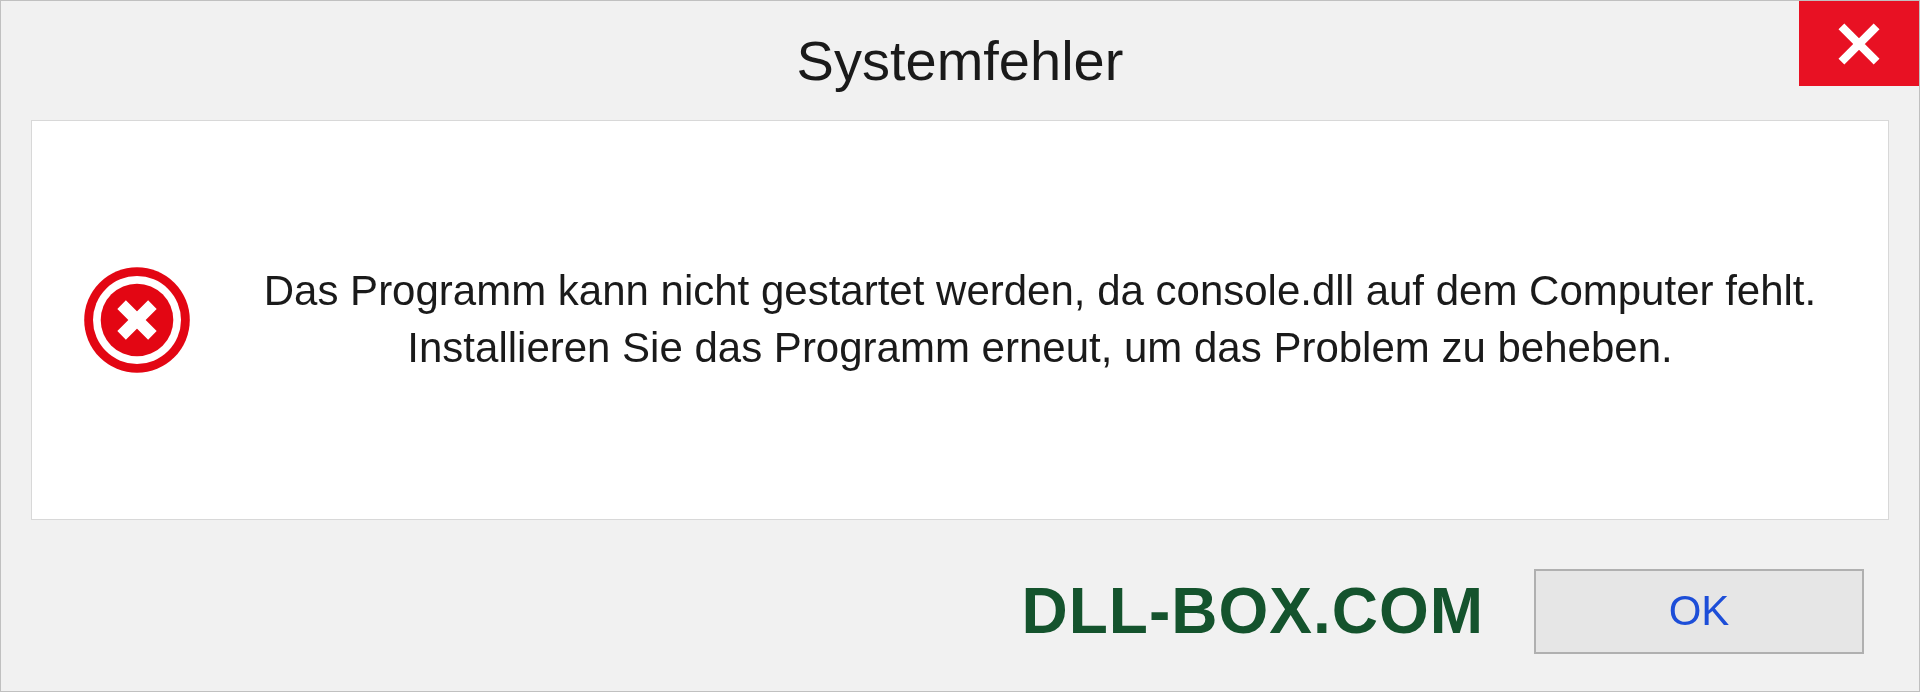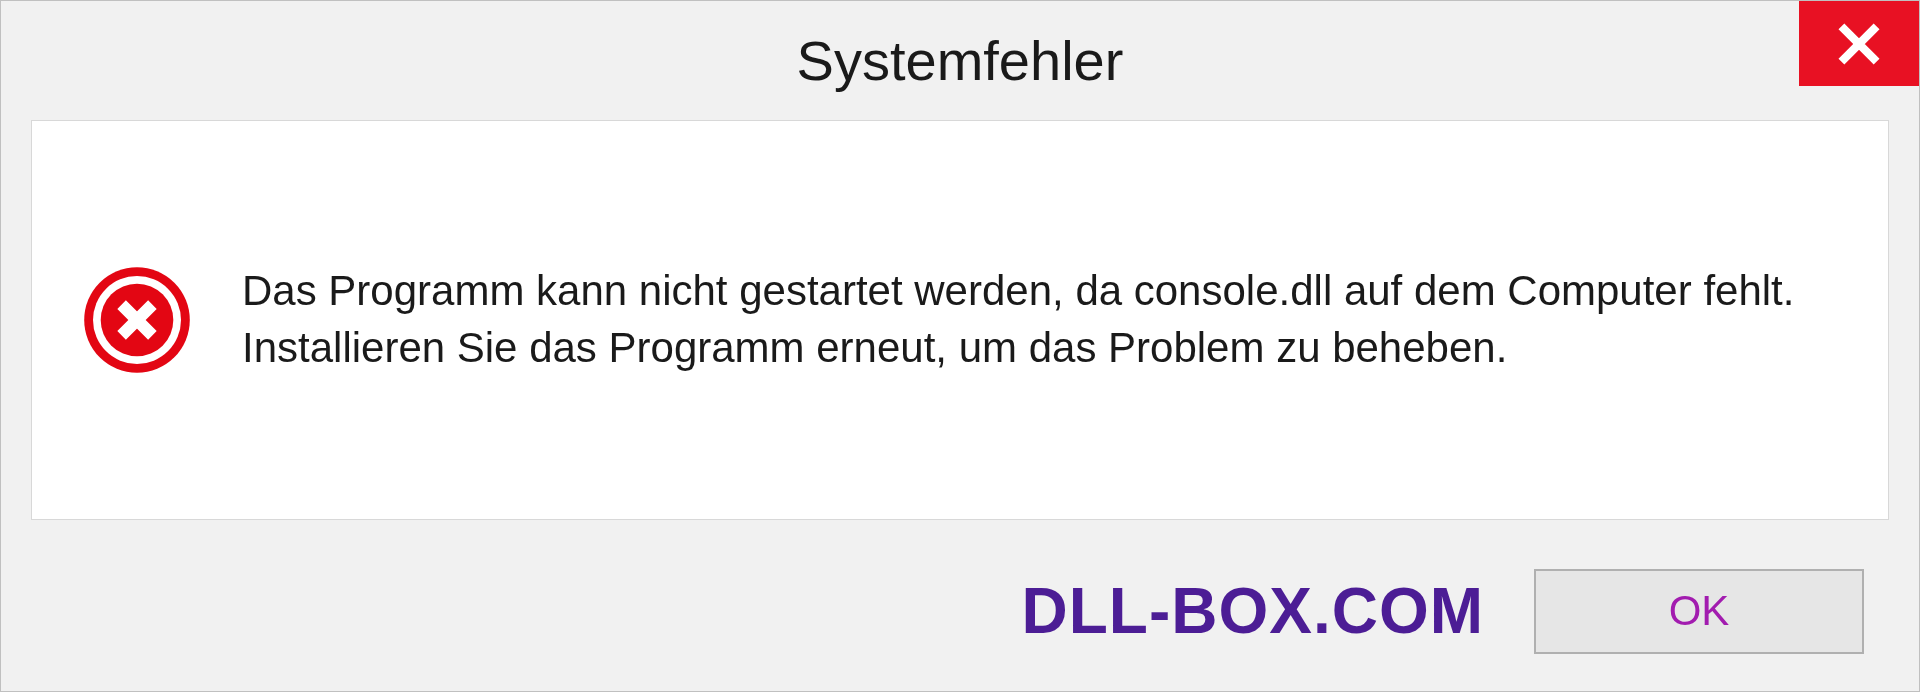--- a/index.html
+++ b/index.html
@@ -50,20 +50,21 @@
       height: 44px;
     }
     .content-area {
       margin: 0 30px;
       background: #ffffff;
       border: 1px solid #d8d8d8;
       height: 400px;
       display: flex;
       align-items: center;
       padding: 0 50px;
+      text-align: center;
     }
     .error-icon {
       flex-shrink: 0;
       width: 110px;
       height: 110px;
       margin-right: 50px;
     }
     .error-icon svg {
       width: 100%;
       height: 100%;
@@ -79,34 +80,34 @@
       bottom: 0;
       left: 0;
       right: 0;
       height: 160px;
       display: flex;
       align-items: center;
       justify-content: flex-end;
       padding: 0 55px;
     }
     .watermark {
-      color: #4c1d95;
+      color: #14532d;
       font-size: 64px;
       font-weight: 900;
       letter-spacing: 1px;
       margin-right: 50px;
       font-family: Arial, Helvetica, sans-serif;
     }
     .ok-btn {
       width: 330px;
       height: 85px;
       background: #e6e6e6;
       border: 2px solid #b0b0b0;
       font-size: 42px;
-      color: #a21caf;
+      color: #1d4ed8;
       display: flex;
       align-items: center;
       justify-content: center;
       cursor: pointer;
       font-family: Arial, Helvetica, sans-serif;
     }
   </style>
 </head>
 <body>
 

